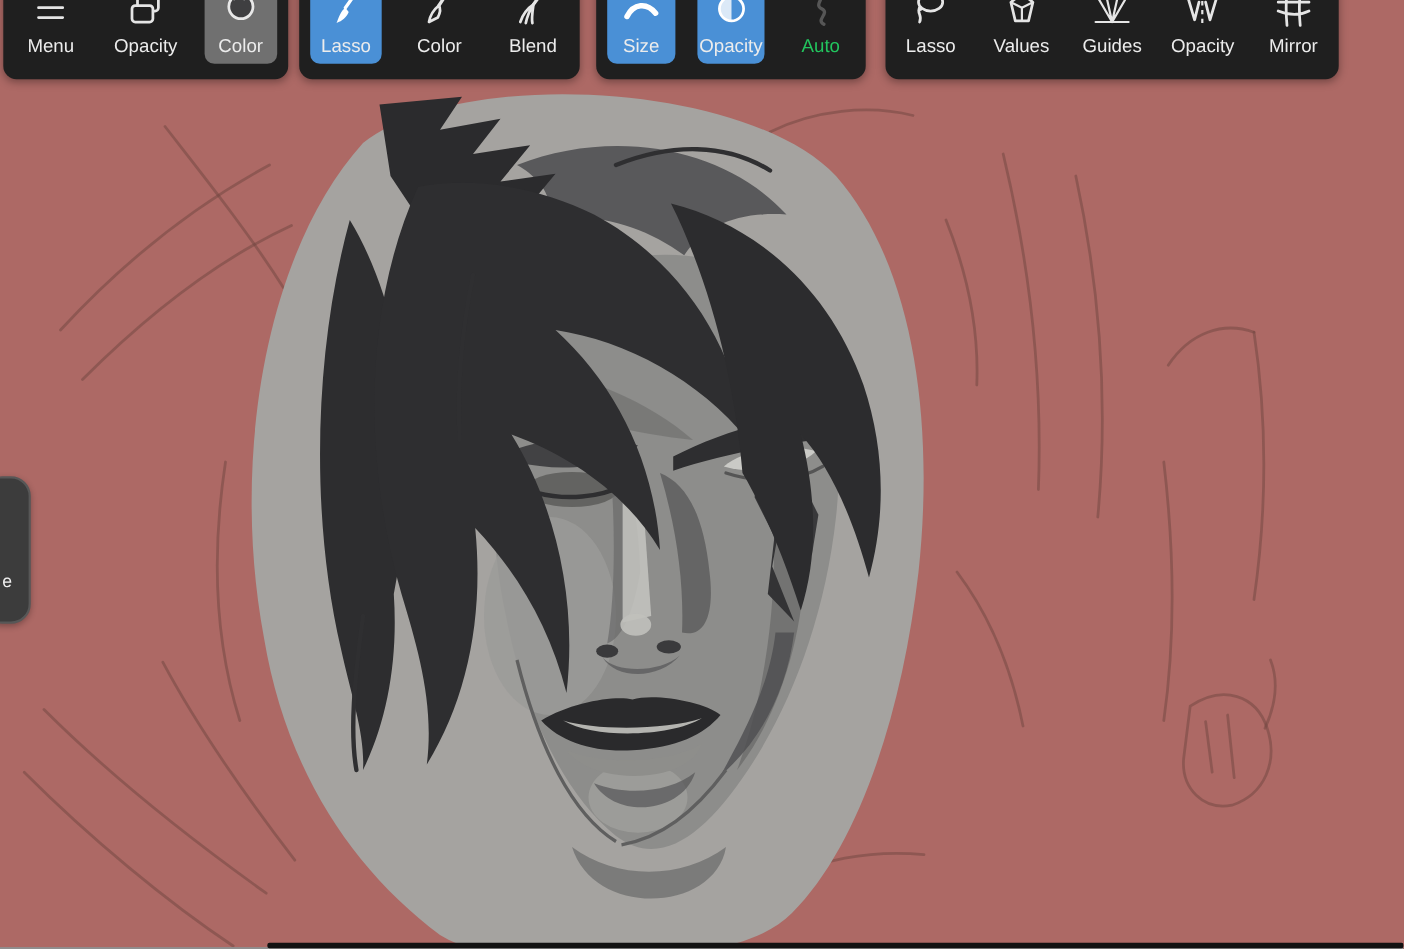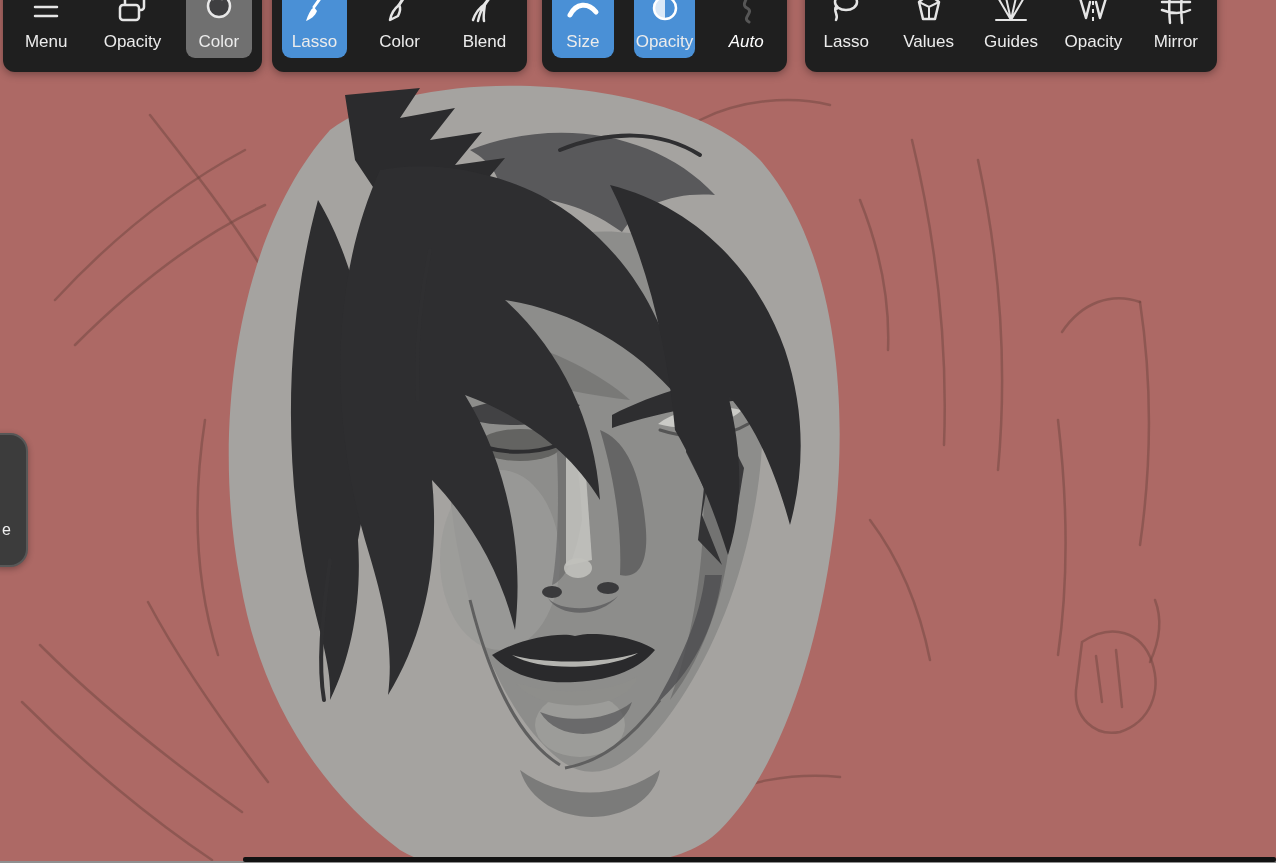--- a/index.html
+++ b/index.html
@@ -22,21 +22,21 @@
 
   .btn { position:relative; flex:1; display:flex; flex-direction:column;
          align-items:center; justify-content:flex-end; padding-bottom:20px; cursor:pointer; }
   .hl  { position:absolute; top:8px; left:10px; right:10px; bottom:14px;
          border-radius:9px; display:none; }
   .btn.selected-blue .hl { display:block; background:#4a90d6; }
   .btn.selected-gray .hl { display:block; background:#707070; }
   .icon { position:relative; width:36px; height:36px; margin-bottom:6px; }
   .icon svg { display:block; width:36px; height:36px; }
   .lbl { position:relative; font-size:17px; line-height:20px; color:#ececec; }
-  .btn.disabled .lbl { color:#ffffff;font-style:italic; }
+  .btn.disabled .lbl { color:#22c55e; }
   .btn.disabled .icon { opacity:.45; }
 
   
   .side-tab { position:absolute; left:-16px; top:433px; width:44px; height:134px;
               background:#3c3c3c; border:2px solid #575757; border-radius:18px;
               z-index:9; box-shadow:0 2px 6px rgba(0,0,0,.3); }
   .side-tab-label { position:absolute; left:16px; top:86px; color:#f0f0f0; font-size:16px; }
 
   
   .bottom-edge { position:absolute; left:0; right:0; bottom:0; height:2px;

